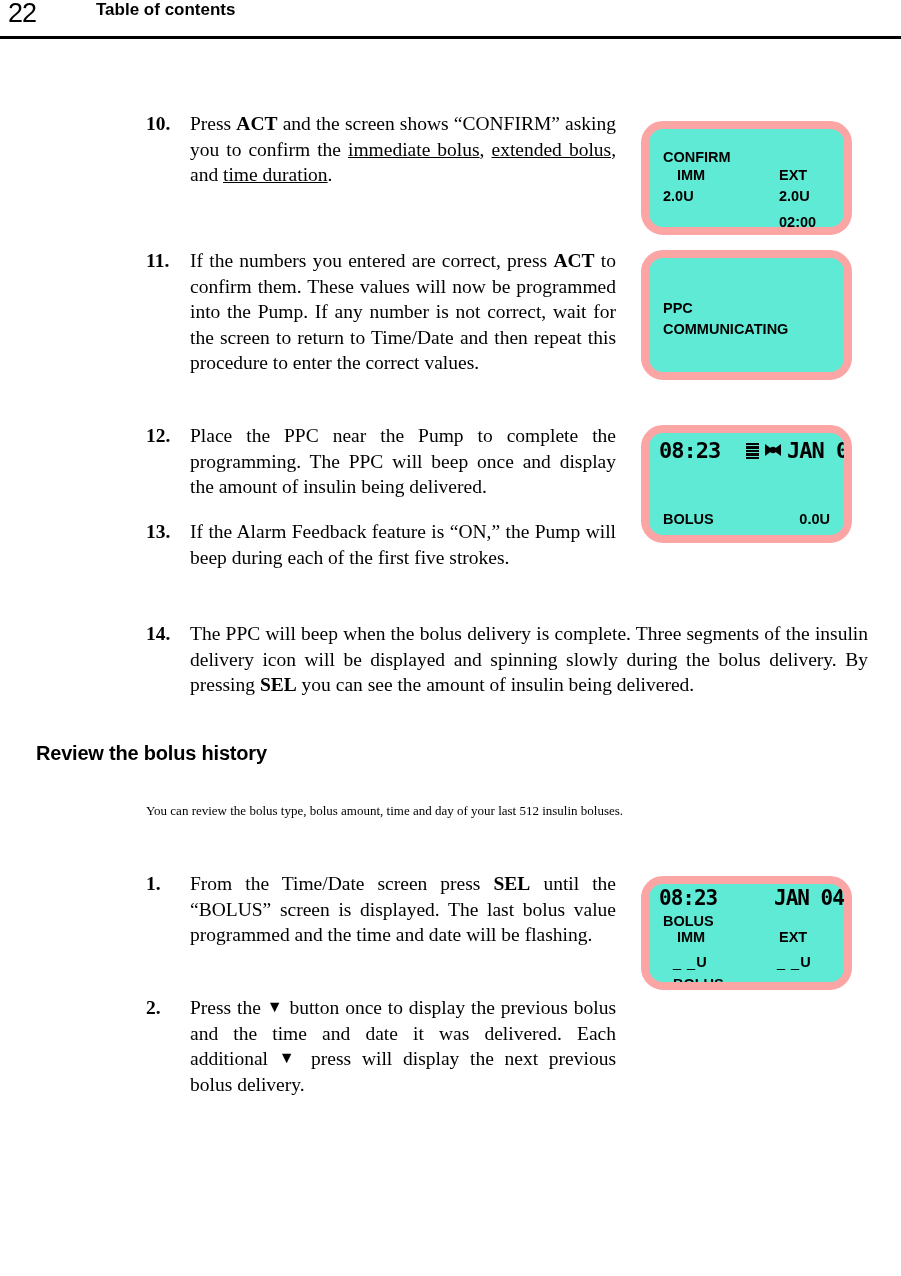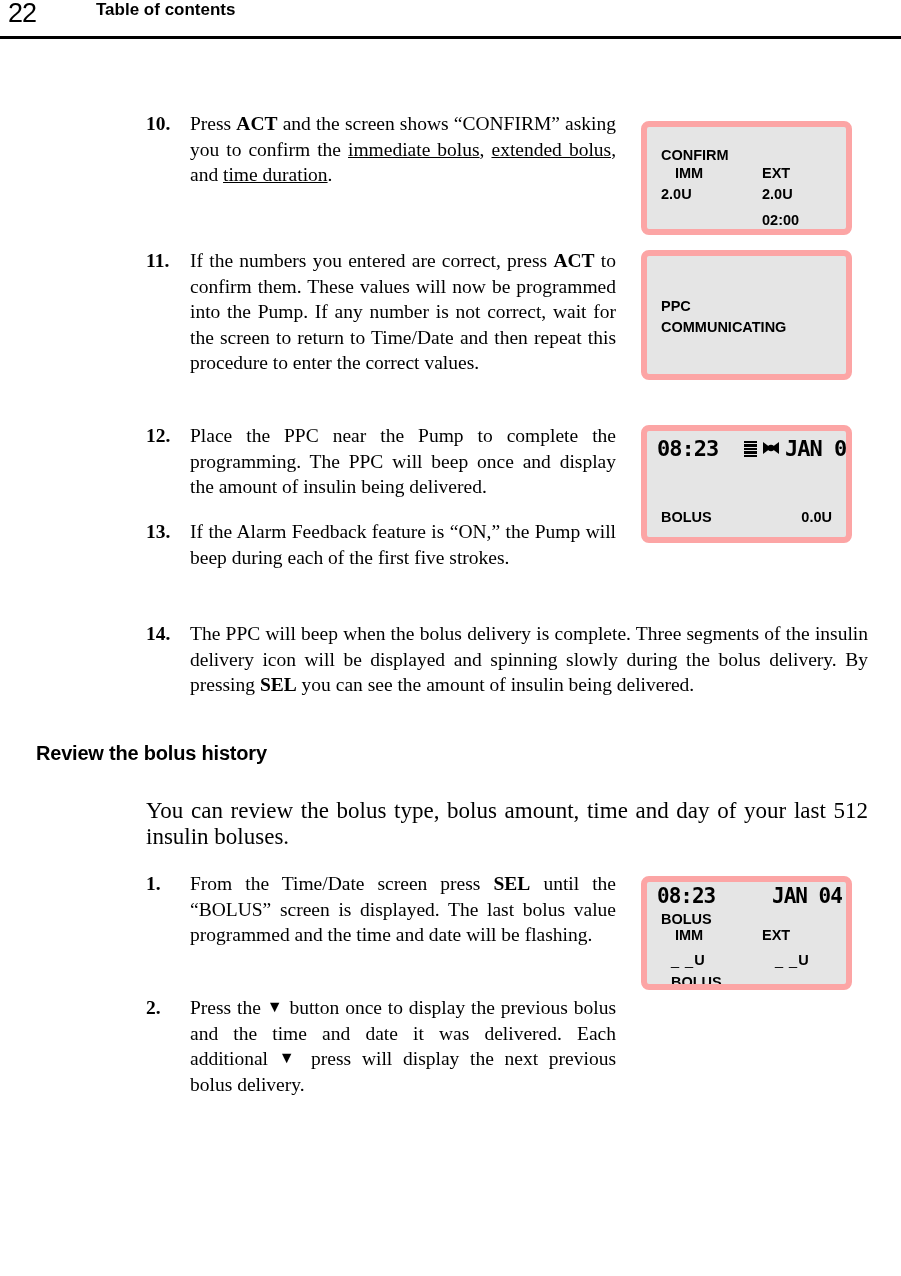--- a/index.html
+++ b/index.html
@@ -85,51 +85,51 @@
     font-weight: bold;
     font-size: 20px;
     letter-spacing: -0.2px;
   }
 
   #intro-paragraph {
     position: absolute;
     left: 146px;
     top: 798px;
     width: 722px;
-    font-size: 23px;
+    font-size: 13px;
     line-height: 25.5px;
     text-align: justify;
   }
 
   .arrow {
     font-size: 16px;
     line-height: 0;
     position: relative;
     top: -2px;
   }
 
   
   .lcd {
     position: absolute;
     box-sizing: border-box;
-    border: 6px solid #fca5a5;
-    border-radius: 8px;
-    background: #e5e5e5;
+    border: 8px solid #fca5a5;
+    border-radius: 22px;
+    background: #5eead4;
     font-family: "Liberation Sans", sans-serif;
     font-weight: bold;
     font-size: 14.5px;
     overflow: hidden;
   }
   .lcd .cell {
     position: absolute;
     white-space: nowrap;
   }
   .col-l { left: 14px; }
   .col-l2 { left: 28px; }
-  .col-r { left: 115px; }
+  .col-r { left: 130px; }
 
   
   .seg {
     font-family: "DejaVu Sans Mono", monospace;
     font-weight: bold;
     font-size: 22px;
     letter-spacing: -1px;
     transform: scaleX(1.0);
   }
   .seg-small { font-size: 21px; }

